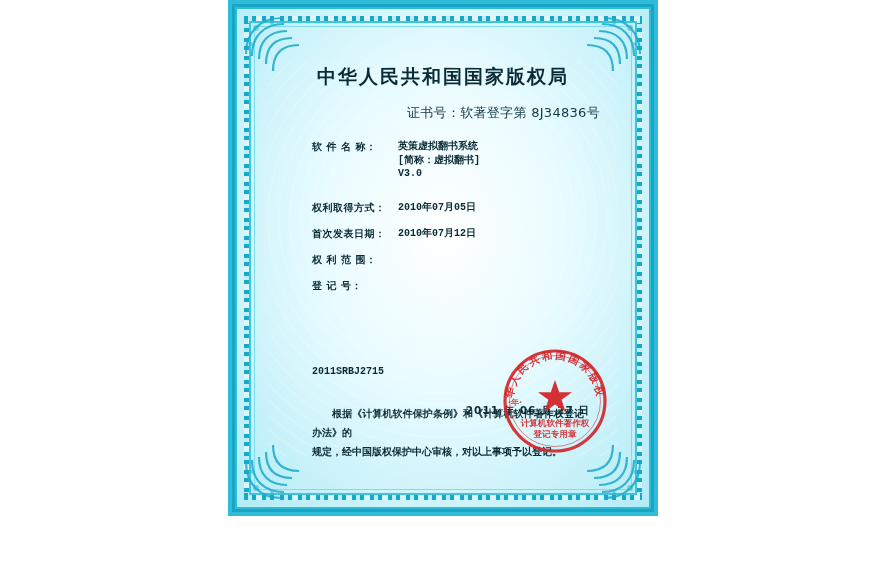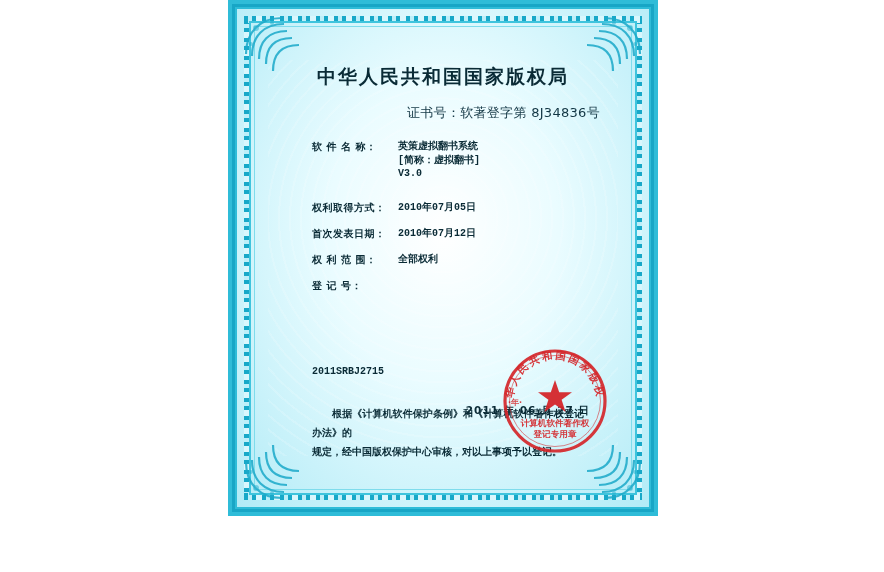--- a/index.html
+++ b/index.html
@@ -298,21 +298,20 @@
         </div>
 
         <div class="row">
           <div class="label">首次发表日期：</div>
           <div class="value">2010年07月12日</div>
         </div>
 
 
         <div class="row">
           <div class="label">权 利 范 围：</div>
-          <div class="value">全部权利</div>
         </div>
 
         <div class="row tight">
           <div class="label">登 记 号：</div>
           <div class="value">2011SRBJ2715</div>
         </div>
 
       </div>
 
       <div class="paragraph">

